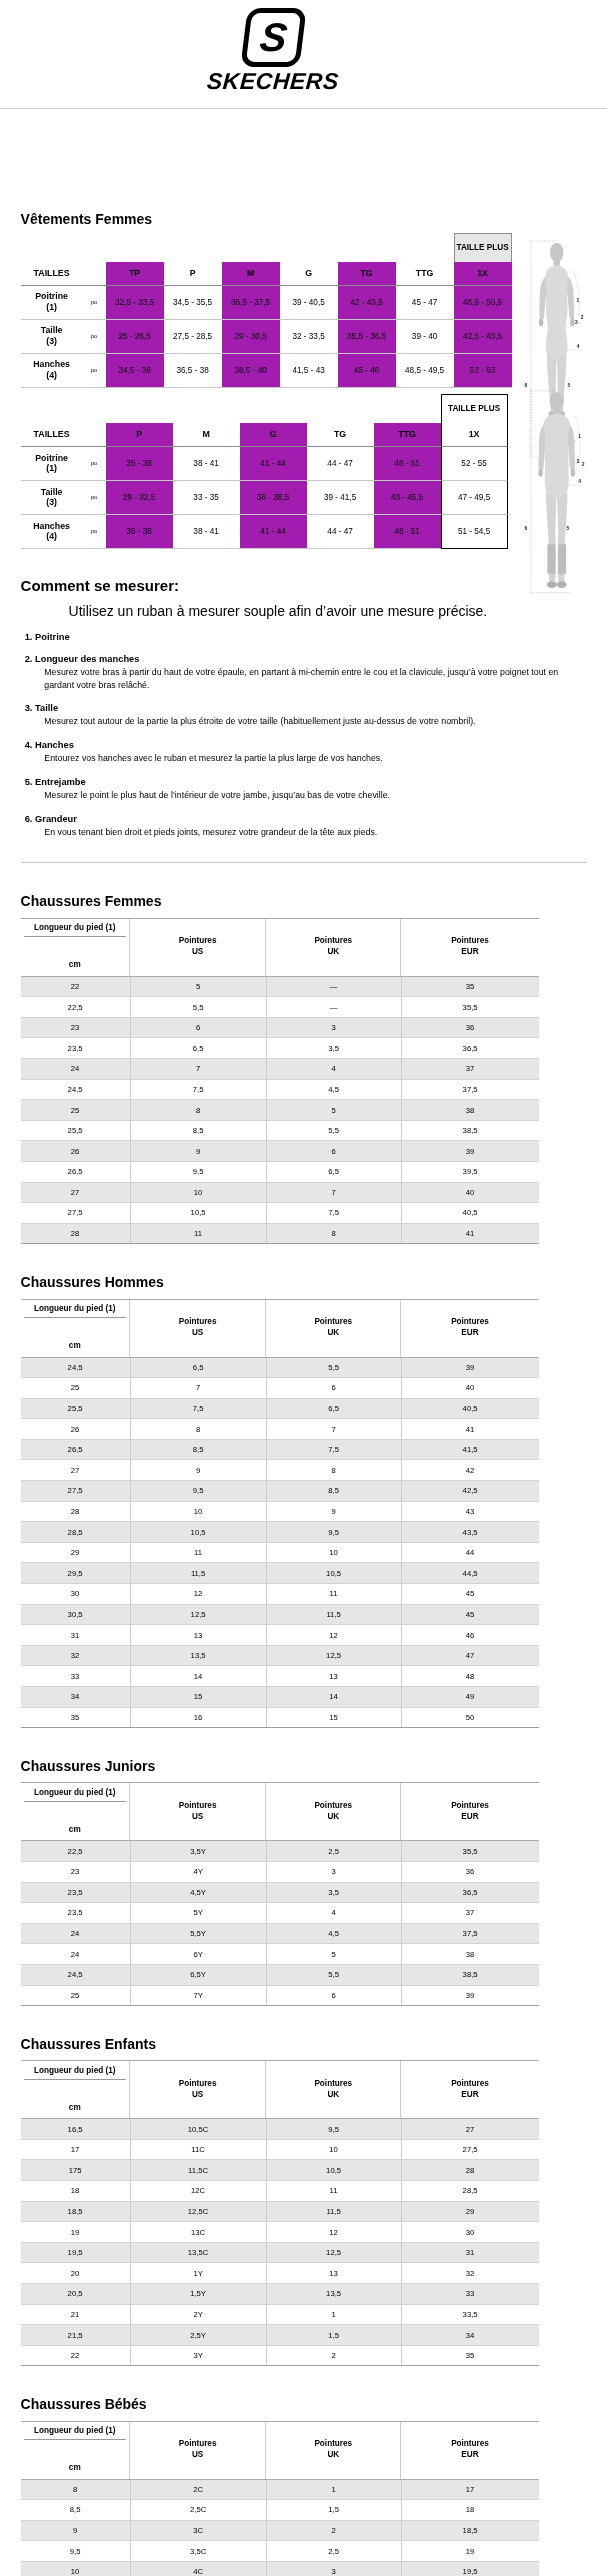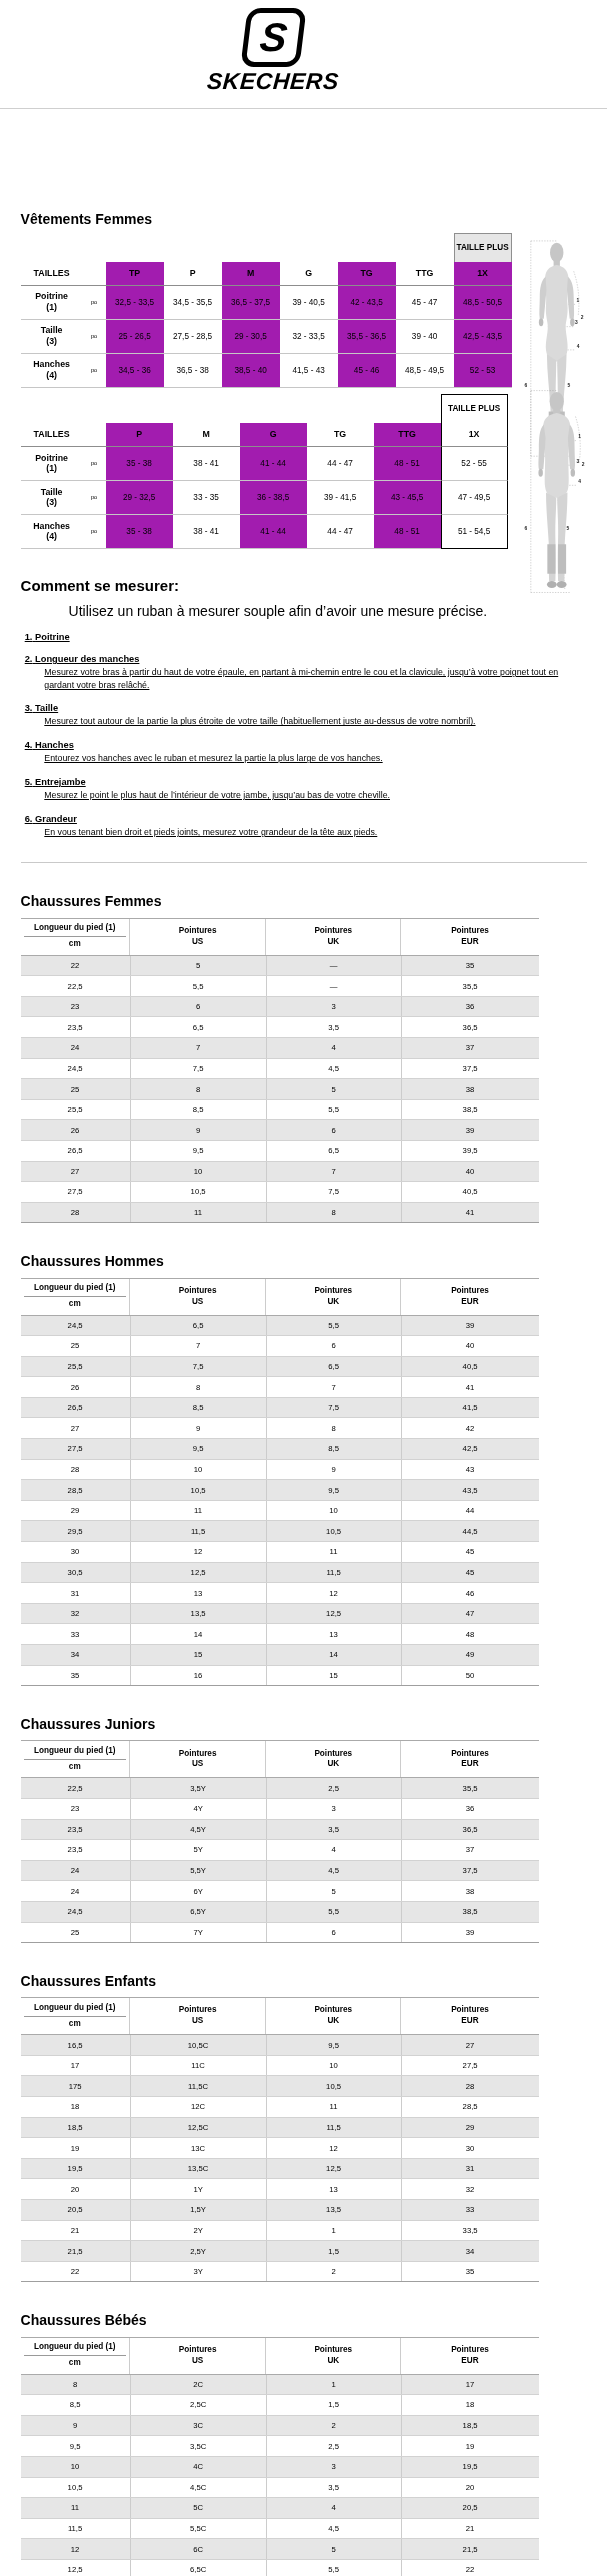--- a/index.html
+++ b/index.html
@@ -37,32 +37,32 @@
   .bxb{border-bottom:0.5px solid #000 !important;}
   .figure{position:absolute;right:19.6px;}
   .sec-women .figure{top:9.3px;}
   .sec-men .figure{top:-23px;}
   .fig-label{font-size:11px;font-weight:bold;fill:#222;}
 
   
   .measure-sec{padding:0 20.6px;margin-top:28px;}
   .measure-sec h2{font-size:15px;font-weight:bold;margin:0;}
   .measure-intro{font-size:14px;margin:9.3px 0 0;padding-left:48px;}
-  .mi{margin:12.4px 0 0 4.1px;text-decoration:underline;}
+  .mi{margin:12.4px 0 0 4.1px;}
   .mi-title{font-size:9.3px;font-weight:bold;}
   .mi-text{margin:2.1px 0 0 19.6px;font-size:8.8px;line-height:12.4px;max-width:536px;}
 
   
   .shoe-sec{padding:0 20.6px;}
   .shoe-sec .section-title{margin:30px 0 8.2px;}
   .stable{width:518px;border-top:0.5px solid #aaa;}
   .shead{display:flex;border-bottom:0.5px solid #aaa;}
   .shc{display:flex;flex-direction:column;align-items:center;justify-content:center;
        font-weight:bold;font-size:8.2px;line-height:10.8px;padding:4.6px 0;border-left:0.5px solid #ccc;}
-  .shc.c0{border-left:none;}
+  .shc.c0{border-left:none;gap:21px;}
   .shc .shc-top{padding:0 7.2px 2.1px;}
   .shc.c0 .shc-top{border-bottom:0.5px solid #9a9a9a;width:88px;text-align:center;}
   .shc .shc-bot{padding-top:2.1px;}
   .c0{width:109px;} .c1{width:136px;} .c2{width:135px;} .c3{width:138px;}
   .srow{display:flex;border-bottom:0.5px solid #d2d2d2;}
   .srow.g{background:#e6e6e6;}
   .srow.w{background:#fff;}
   .scell{display:flex;align-items:center;justify-content:center;height:19.6px;font-size:7.7px;border-left:0.5px solid #ccc;box-sizing:border-box;}
   .scell.c0{border-left:none;}
   .sbody .srow:last-child{border-bottom:0.5px solid #9f9f9f;}

